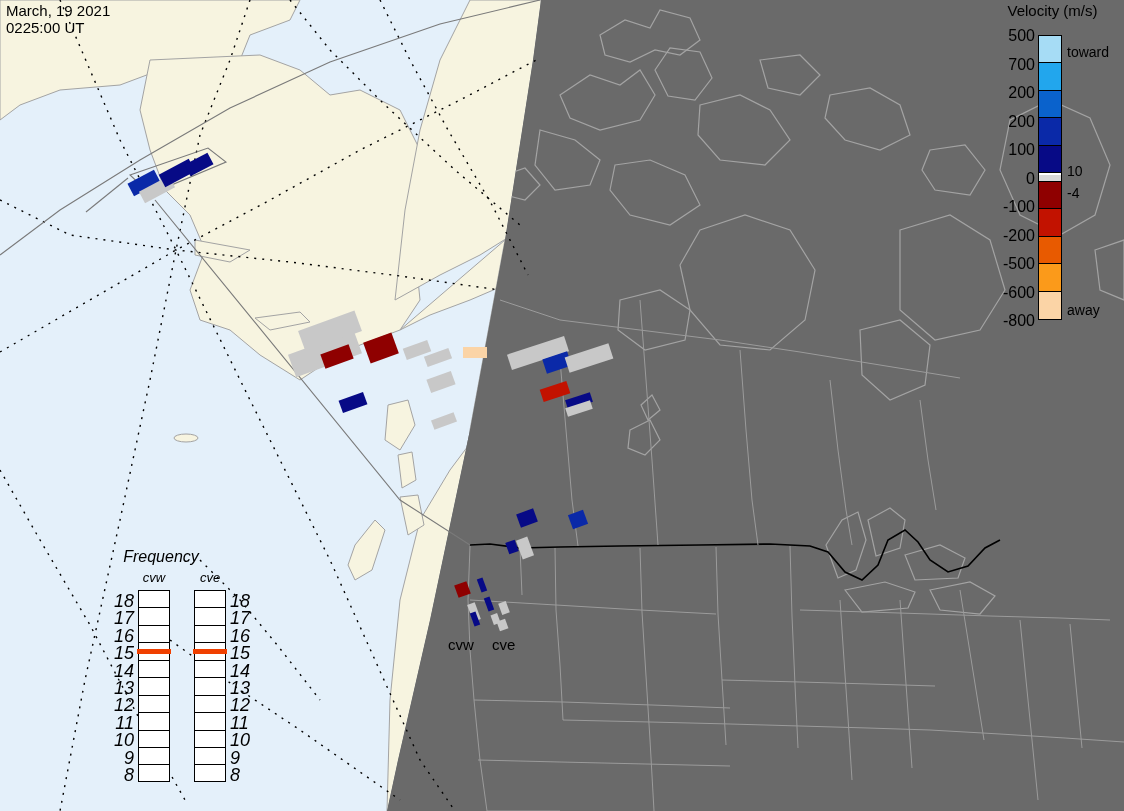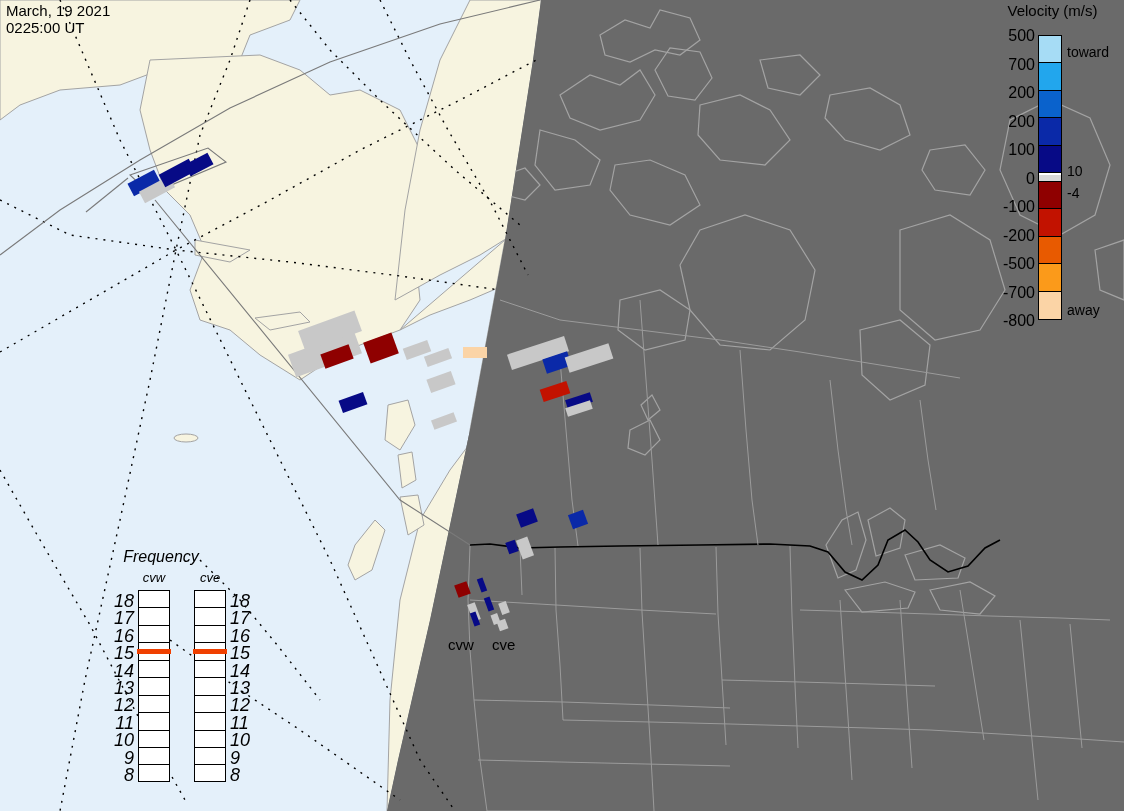--- a/index.html
+++ b/index.html
@@ -255,21 +255,21 @@
     <div id="cbar-ticks">
         <div class="tick" style="top: 28px;">500</div>
         <div class="tick" style="top: 56.5px;">700</div>
         <div class="tick" style="top: 85px;">200</div>
         <div class="tick" style="top: 113.5px;">200</div>
         <div class="tick" style="top: 142px;">100</div>
         <div class="tick" style="top: 170.5px;">0</div>
         <div class="tick" style="top: 199px;">-100</div>
         <div class="tick" style="top: 227.5px;">-200</div>
         <div class="tick" style="top: 256px;">-500</div>
-        <div class="tick" style="top: 284.5px;">-700</div>
+        <div class="tick" style="top: 284.5px;">-600</div>
         <div class="tick" style="top: 313px;">-800</div>
       </div>
     <div class="side" style="top:45px">toward</div>
     <div class="side" style="top:164px">10</div>
     <div class="side" style="top:186px">-4</div>
     <div class="side" style="top:303px">away</div>
   </div>
 
   <div id="freq">
     <div class="ftitle">Frequency</div>

